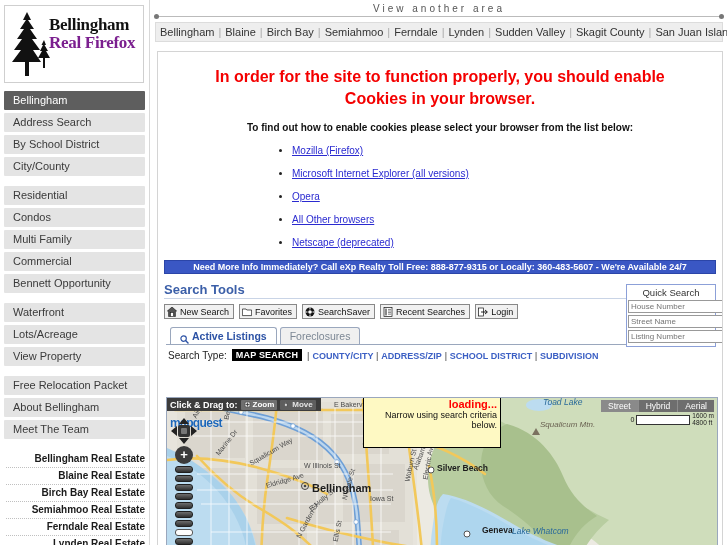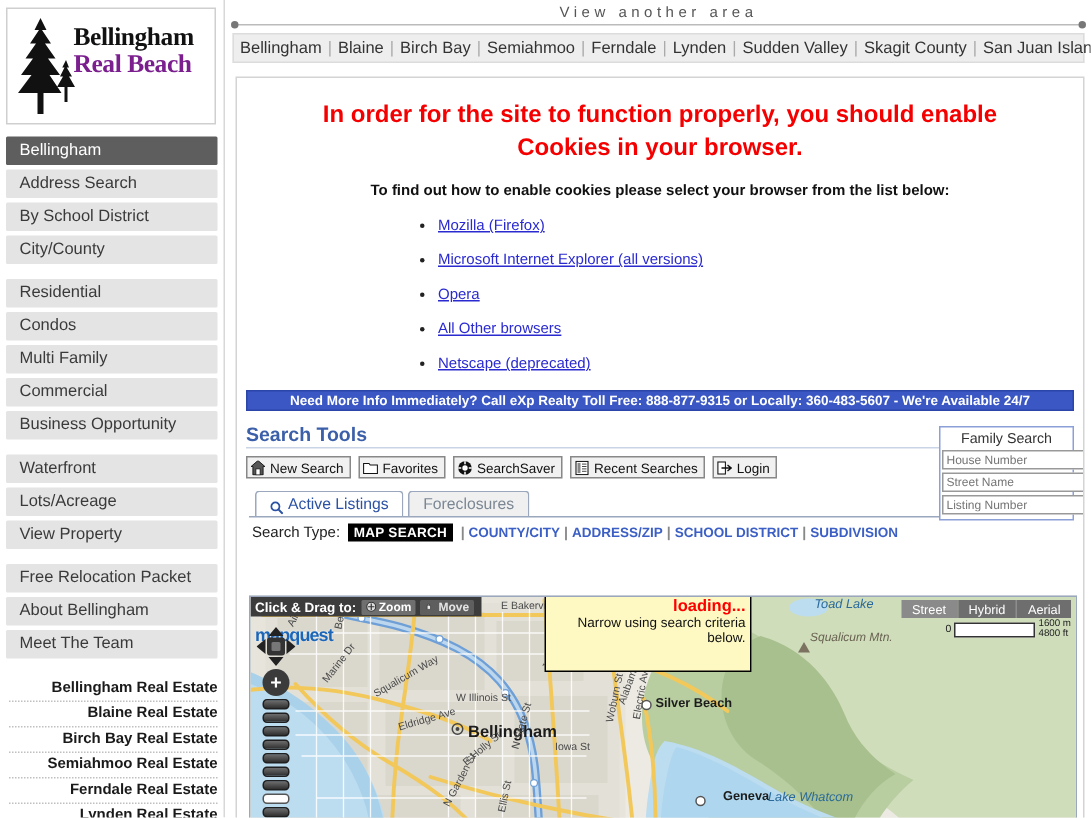--- a/index.html
+++ b/index.html
@@ -192,21 +192,21 @@
 
   
   .tabs { margin: 8px 0 0 12px; display: flex; align-items: flex-end; height: 17px; }
   .tab {
     border: 1px solid #9aa7bd;
     border-bottom: none;
     background: #fff;
     height: 17px; line-height: 16px;
     padding: 0 9px;
     font-size: 10.5px;
-    font-weight: normal;
+    font-weight: bold;
     color: #2c52a5;
     border-radius: 3px 3px 0 0;
     display: flex; align-items: center; gap: 3px;
     cursor: pointer;
   }
   .tab.inactive {
     background: #f0f0f0;
     color: #7c8794;
     font-weight: normal;
     margin-left: 3px;
@@ -325,38 +325,38 @@
 
   <div id="sidebar">
     <div class="logo-box">
       <svg class="tree-svg" width="46" height="70" viewBox="0 0 46 70">
         <path fill="#111" d="M20 2 L24 10 L21 10 L27 19 L23 19 L30 29 L25 29 L33 40 L26 40 L34 52 L22 52 L22 66 L18 66 L18 52 L5 52 L14 40 L7 40 L15 29 L10 29 L17 19 L13 19 L19 10 L16 10 Z"></path>
         <path fill="#111" d="M37 30 L39 35 L37.5 35 L41 41 L39 41 L43 48 L38 48 L38 58 L36 58 L36 48 L31 48 L35 41 L33 41 L36 35 L34.5 35 Z"></path>
         <path fill="#111" d="M0 62 h46 v3 H0 z" opacity="0.0"></path>
       </svg>
       <div class="logo-text">
         <div class="logo-line1">Bellingham</div>
-        <div class="logo-line2">Real Beach</div>
+        <div class="logo-line2">Real Firefox</div>
       </div>
     </div>
 
     <div id="nav-groups">
         <div class="nav-group">
           <a class="nav-item active">Bellingham</a>
           <a class="nav-item">Address Search</a>
           <a class="nav-item">By School District</a>
           <a class="nav-item">City/County</a>
         </div>
         <div class="nav-spacer"></div>
         <div class="nav-group">
           <a class="nav-item">Residential</a>
           <a class="nav-item">Condos</a>
           <a class="nav-item">Multi Family</a>
           <a class="nav-item">Commercial</a>
-          <a class="nav-item">Business Opportunity</a>
+          <a class="nav-item">Bennett Opportunity</a>
         </div>
         <div class="nav-spacer"></div>
         <div class="nav-group">
           <a class="nav-item">Waterfront</a>
           <a class="nav-item">Lots/Acreage</a>
           <a class="nav-item">View Property</a>
         </div>
         <div class="nav-spacer"></div>
         <div class="nav-group">
           <a class="nav-item">Free Relocation Packet</a>
@@ -433,21 +433,21 @@
             <div class="tool-btn">
               <span class="tool-ico"><svg viewBox="0 0 10 10">
                   <rect x="0.6" y="1" width="5" height="8" fill="#fff" stroke="#111" stroke-width="0.7"></rect>
                   <path d="M3 5 H9 M7 3 L9.4 5 L7 7" stroke="#111" stroke-width="0.9" fill="none"></path>
                 </svg></span>
               <span>Login</span>
             </div>
           </div>
 
         <div class="quick-search">
-          <div class="qs-title">Family Search</div>
+          <div class="qs-title">Quick Search</div>
           <div id="qs-rows">
               <div class="qs-row">
                 <input class="qs-input" type="text" placeholder="House Number" style="">
               </div>
               <div class="qs-row">
                 <input class="qs-input" type="text" placeholder="Street Name" style="">
               </div>
               <div class="qs-row">
                 <input class="qs-input" type="text" placeholder="Listing Number" style="">
               </div>

